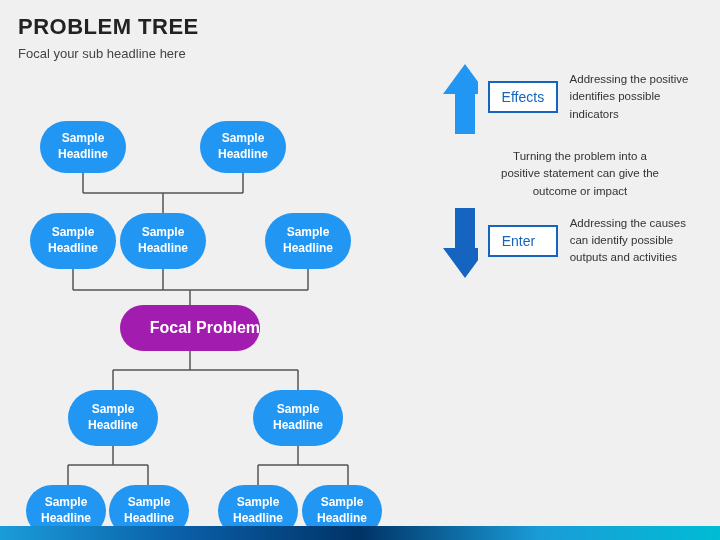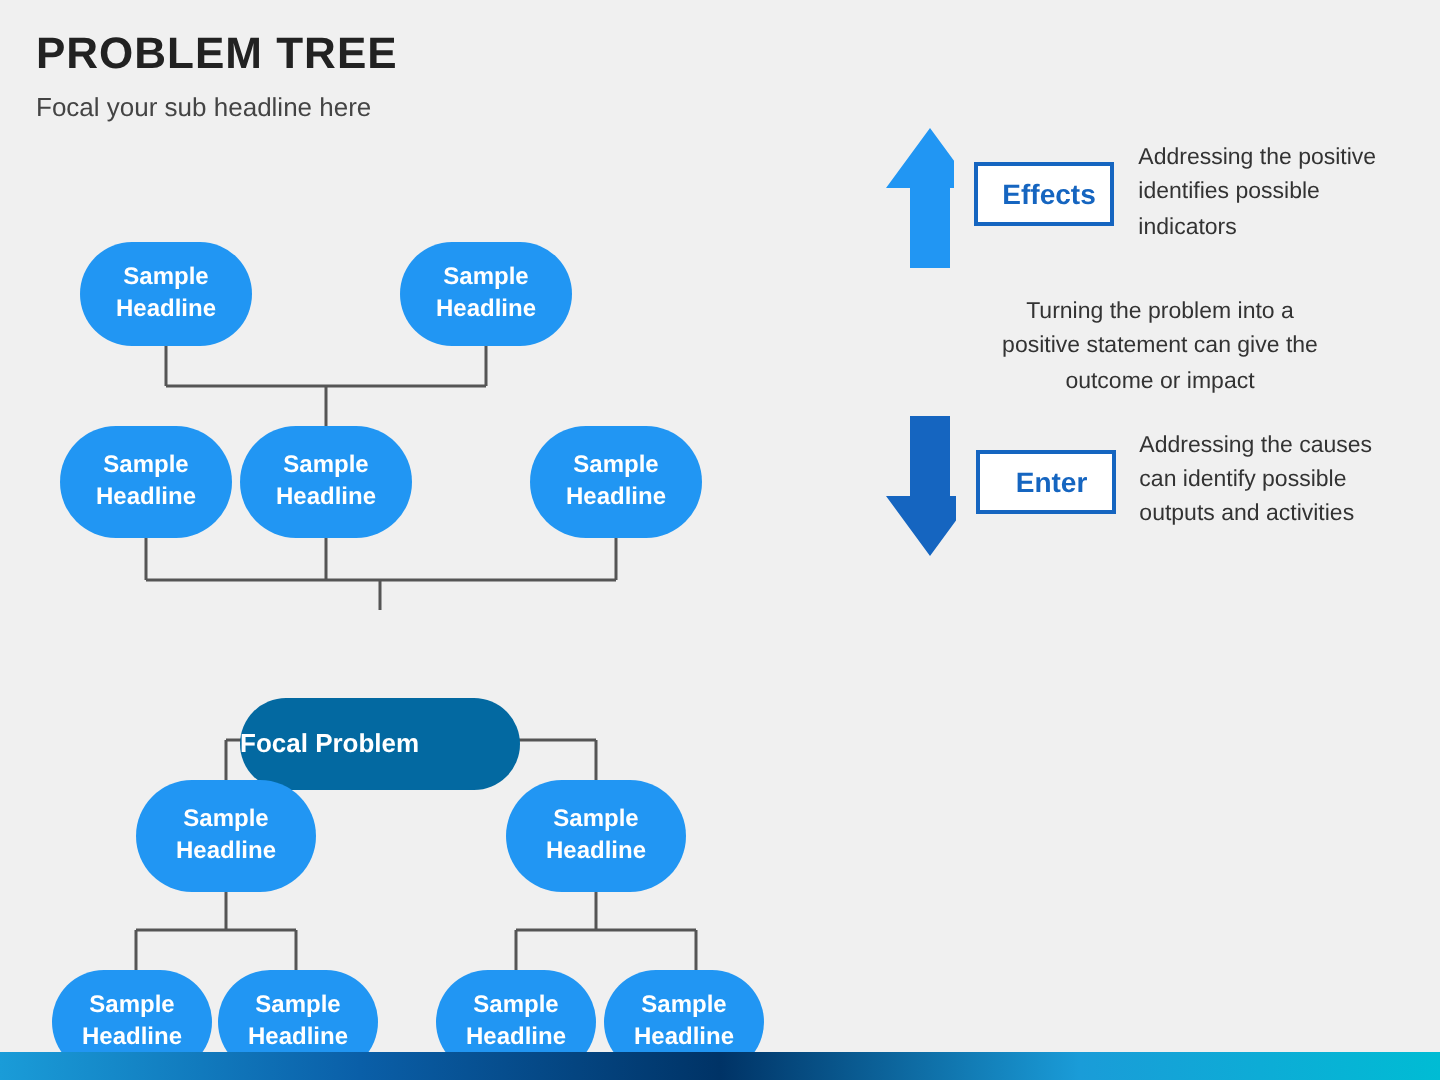--- a/index.html
+++ b/index.html
@@ -52,41 +52,40 @@
     .node {
       background: #2196f3;
       color: white;
       border-radius: 30px;
       text-align: center;
       font-size: 12px;
       font-weight: bold;
       line-height: 1.3;
       display: flex;
       align-items: center;
-      justify-content: flex-start;
+      justify-content: flex-end;
       position: absolute;
     }
 
     .node-sm {
       width: 80px;
       height: 52px;
     }
 
     .node-md {
       width: 92px;
       height: 56px;
     }
 
     .node-focal {
       width: 140px;
       height: 46px;
-      background: #0369a1;
-      font-size: 13px;
+      background: #a21caf;
+      font-size: 16px;
       border-radius: 26px;
-      margin-top: 44px;
     }
 
     
     .connectors {
       position: absolute;
       top: 0;
       left: 0;
       width: 415px;
       height: 520px;
       pointer-events: none;
@@ -97,26 +96,26 @@
       flex: 1;
       display: flex;
       flex-direction: column;
       padding-top: 50px;
       gap: 0;
     }
 
     .label-box {
       border: 2px solid #1565c0;
       color: #1565c0;
-      font-weight: bold;
+      font-weight: normal;
       font-size: 14px;
       padding: 6px 12px;
       background: white;
       min-width: 70px;
-      text-align: right;
+      text-align: left;
     }
 
     .desc-text {
       font-size: 11.5px;
       color: #333;
       line-height: 1.5;
       max-width: 190px;
     }
 
     .right-row {

